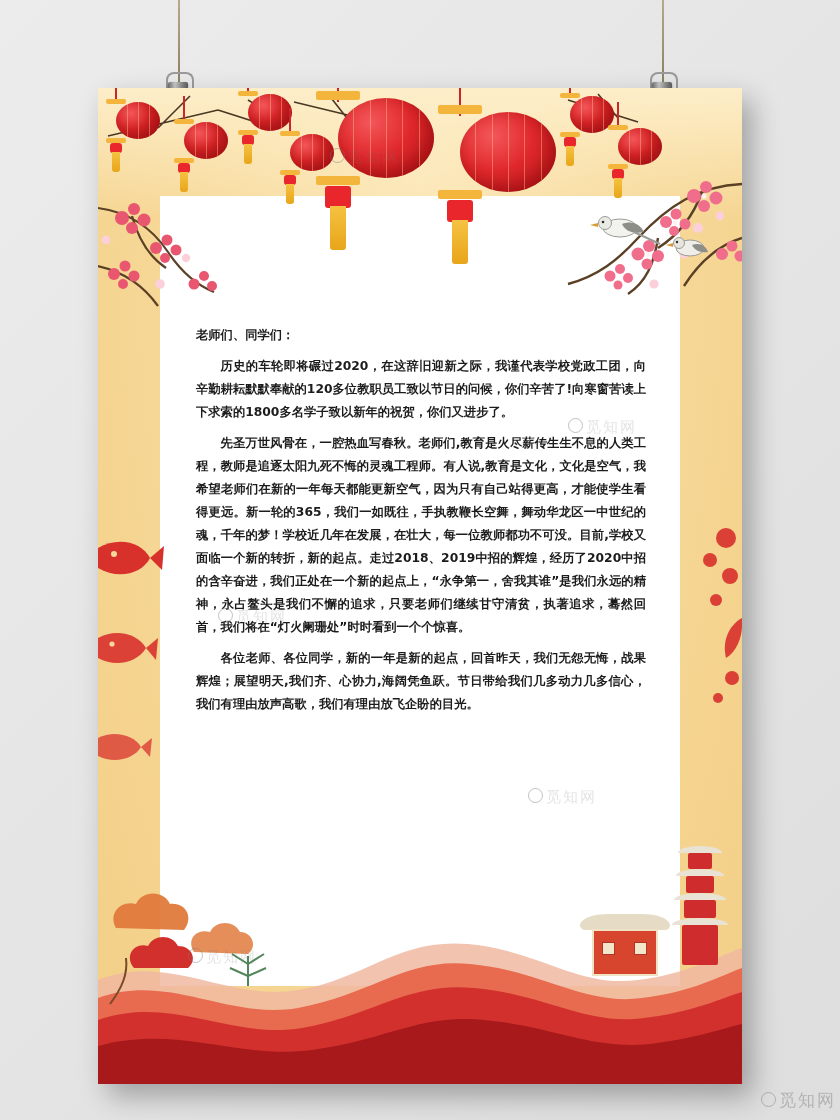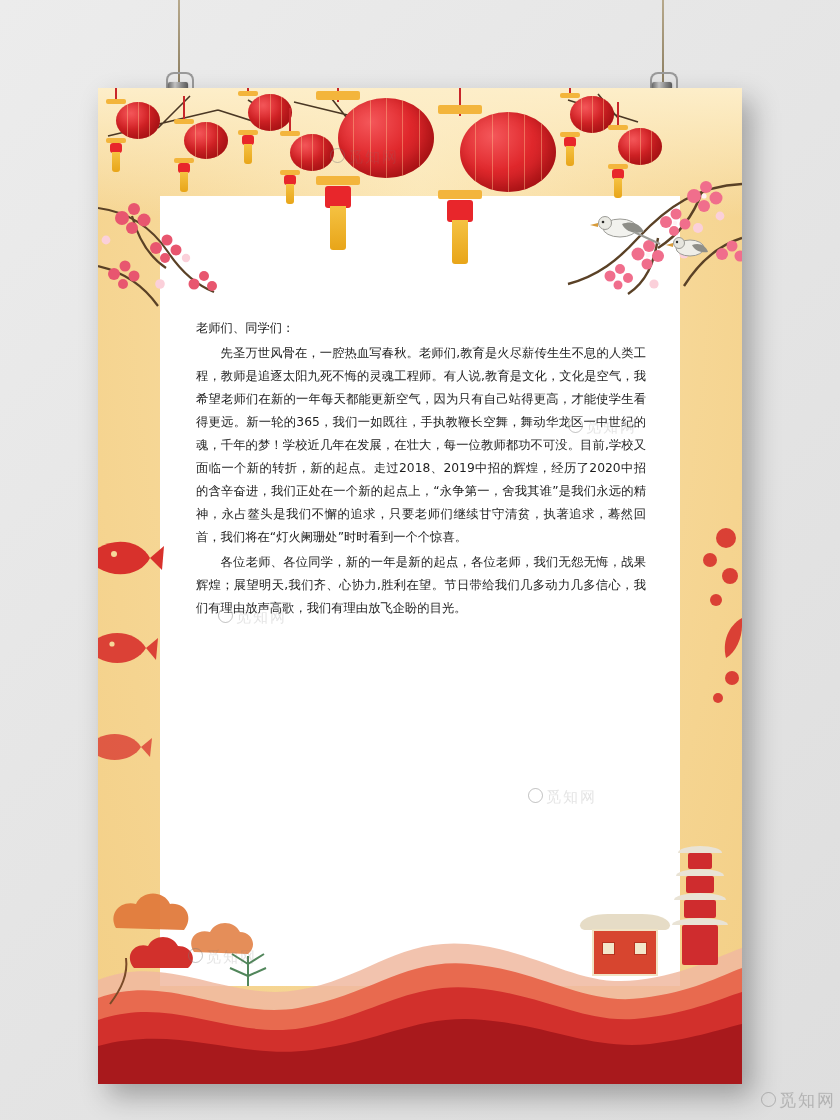--- a/index.html
+++ b/index.html
@@ -113,21 +113,21 @@
     left: 98px;
     top: 228px;
     width: 450px;
     z-index: 6;
     color: #1c1c1c;
     font-family: "DejaVu Sans", sans-serif;
     font-size: 12.3px;
     line-height: 23px;
     text-align: justify;
   }
-  .body-text p { margin: 1px 0 2px 0; }
+  .body-text p { margin: 8px 0 2px 0; font-weight: bold; }
   .body-text p.indent { text-indent: 2em; }
 
   
   .lantern {
     position: absolute;
     z-index: 4;
   }
   .lantern .cord {
     position: absolute;
     left: 50%;
@@ -511,22 +511,23 @@
         <path d="M118 53 C126 50 132 54 134 60 C127 61 121 59 118 53 Z" fill="#8e8e88"></path>
         <circle cx="103" cy="50" r="1.2" fill="#2a2a28"></circle>
       </g>
     </svg>
 
     <div class="paper"></div>
 
 
     <div class="body-text">
       <p>老师们、同学们：</p>
+      <p class="indent">历史的车轮即将碾过2020，在这辞旧迎新之际，我谨代表学校党政工团，向辛勤耕耘默默奉献的120多位教职员工致以节日的问候，你们辛苦了!向寒窗苦读上下求索的1800多名学子致以新年的祝贺，你们又进步了。</p>
       <p class="indent">先圣万世风骨在，一腔热血写春秋。老师们,教育是火尽薪传生生不息的人类工程，教师是追逐太阳九死不悔的灵魂工程师。有人说,教育是文化，文化是空气，我希望老师们在新的一年每天都能更新空气，因为只有自己站得更高，才能使学生看得更远。新一轮的365，我们一如既往，手执教鞭长空舞，舞动华龙区一中世纪的魂，千年的梦！学校近几年在发展，在壮大，每一位教师都功不可没。目前,学校又面临一个新的转折，新的起点。走过2018、2019中招的辉煌，经历了2020中招的含辛奋进，我们正处在一个新的起点上，“永争第一，舍我其谁”是我们永远的精神，永占鳌头是我们不懈的追求，只要老师们继续甘守清贫，执著追求，蓦然回首，我们将在“灯火阑珊处”时时看到一个个惊喜。</p>
-      <p class="indent">各位老师、各位同学，新的一年是新的起点，各位老师，我们无怨无悔，战果辉煌；展望明天,我们齐、心协力,胜利在望。节日带给我们几多动力几多信心，我们有理由放声高歌，我们有理由放飞企盼的目光。</p>
+      <p class="indent">各位老师、各位同学，新的一年是新的起点，回首昨天，我们无怨无悔，战果辉煌；展望明天,我们齐、心协力,海阔凭鱼跃。节日带给我们几多动力几多信心，我们有理由放声高歌，我们有理由放飞企盼的目光。</p>
     </div>
 
     <svg width="70" height="360" style="position:absolute;left:0;top:400px;z-index:6">
       <g fill="#d8312c">
         <path d="M0 60 C20 48 44 54 52 70 C44 86 20 92 0 80 Z"></path>
         <path d="M52 70 L66 58 L64 82 Z"></path>
         <circle cx="16" cy="66" r="3" fill="#f6d99a"></circle>
         <path d="M0 150 C18 140 40 146 48 160 C40 174 18 180 0 170 Z" opacity="0.9"></path>
         <path d="M48 160 L60 150 L58 172 Z" opacity="0.9"></path>
         <circle cx="14" cy="156" r="2.6" fill="#f6d99a"></circle>

